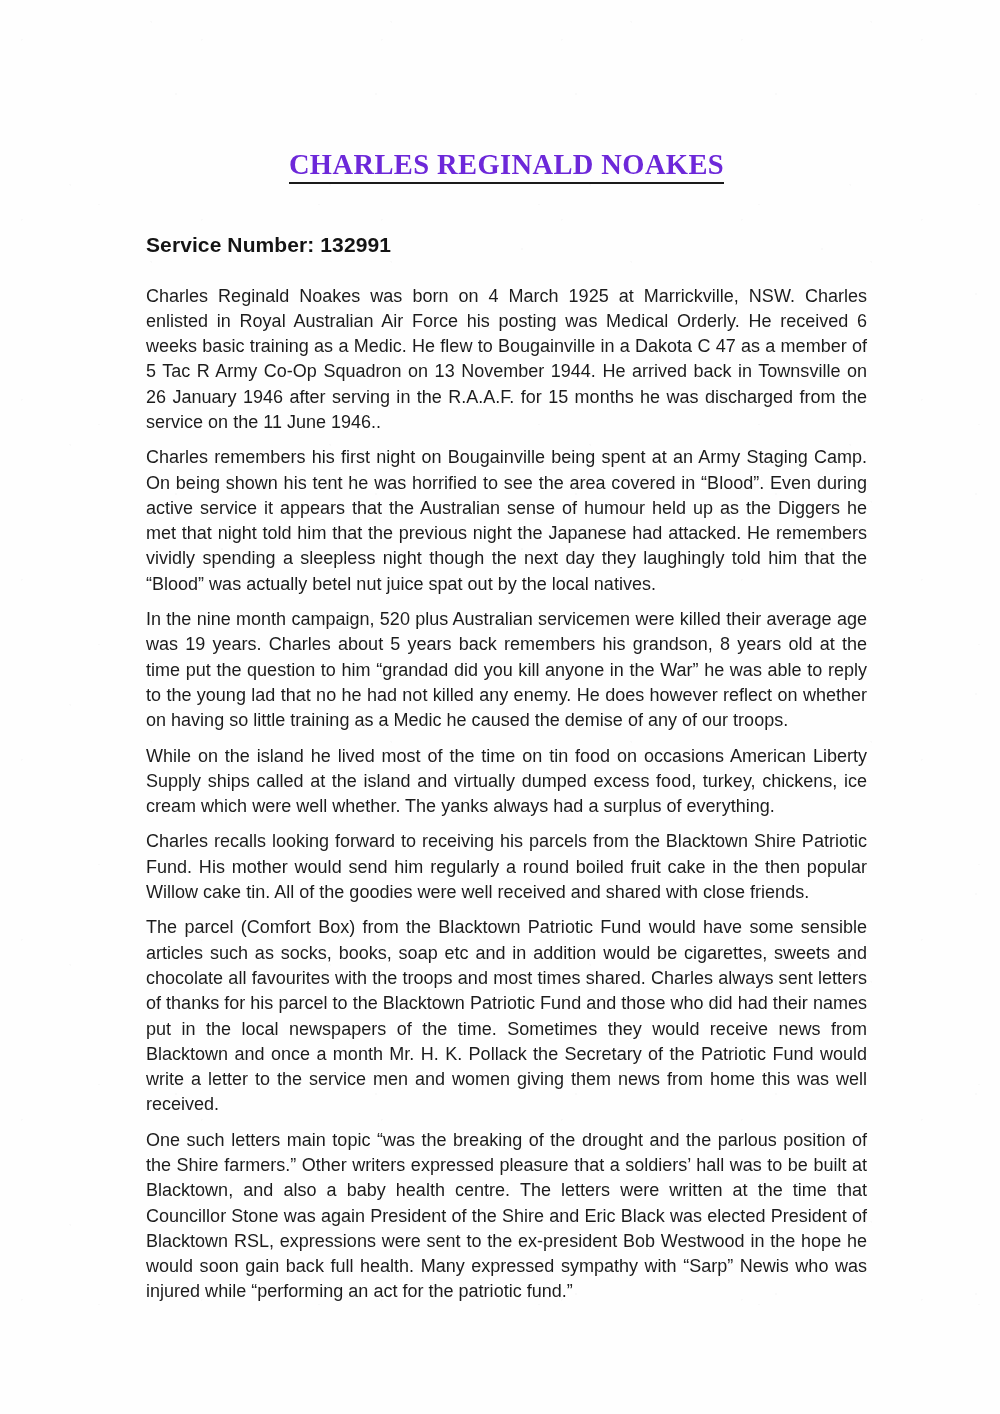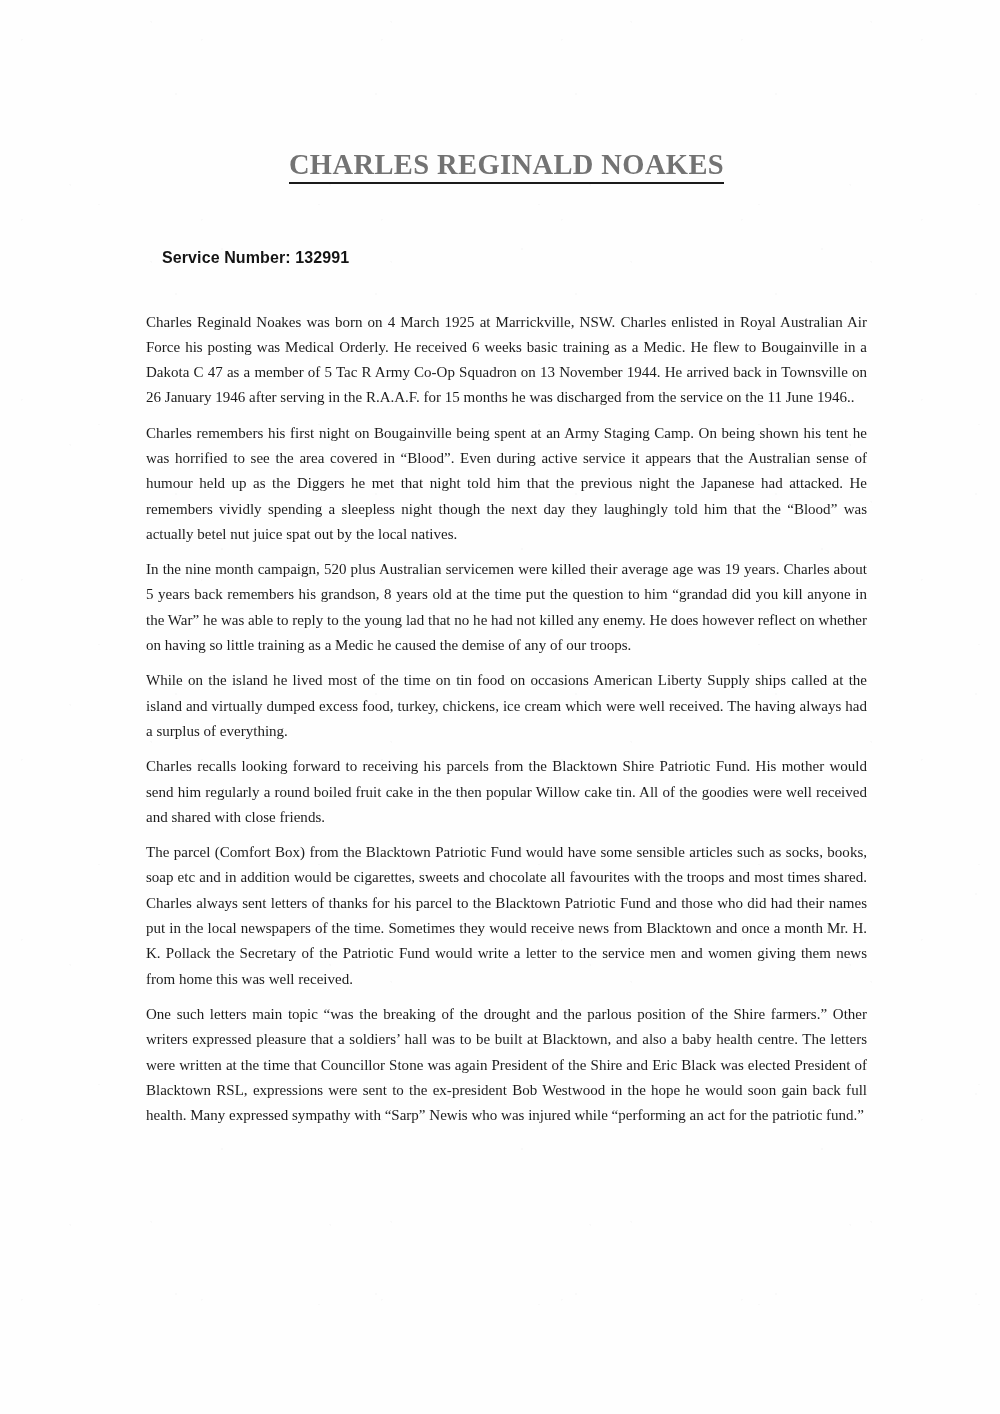--- a/index.html
+++ b/index.html
@@ -46,54 +46,53 @@
   }
 
   .doc-title {
     margin: 0;
     padding: 0;
     text-align: center;
     font-family: "Liberation Serif", serif;
     font-weight: bold;
     font-size: 28.5px;
     letter-spacing: 0.4px;
-    color: #737373;
+    color: #6d28d9;
     padding-top: 151px;
     line-height: 1.0;
   }
   .doc-title span {
     display: inline-block;
     border-bottom: 2.4px solid #1a1a1a;
     padding-bottom: 2px;
   }
 
   .service-number {
-    margin: 16px;
+    margin: 0;
     padding: 0;
-    font-size: 16px;
+    font-size: 21px;
     font-weight: bold;
     color: #141414;
     padding-top: 49px;
     letter-spacing: 0.1px;
   }
 
   .body-block {
     padding-top: 27px;
   }
 
   p.para {
     margin: 0 0 10px 0;
     padding: 0;
-    font-size: 15px;
+    font-size: 18px;
     line-height: 25.3px;
     text-align: justify;
     text-justify: inter-word;
     color: #1c1c1c;
     letter-spacing: 0.01px;
-    font-family: Liberation Serif, serif;
   }
   p.para:last-child {
     margin-bottom: 17px;
   }
 </style>
 </head>
 <body>
 
 <div class="page">
 
@@ -104,20 +103,20 @@
     <h1 class="doc-title">
       <span>CHARLES REGINALD NOAKES</span>
     </h1>
 
     <div class="service-number">Service Number: 132991</div>
 
     <div class="body-block">
       <p class="para">Charles Reginald Noakes was born on 4 March 1925 at Marrickville, NSW. Charles enlisted in Royal Australian Air Force his posting was Medical Orderly. He received 6 weeks basic training as a Medic. He flew to Bougainville in a Dakota C 47 as a member of 5 Tac R Army Co-Op Squadron on 13 November 1944. He arrived back in Townsville on 26 January 1946 after serving in the R.A.A.F. for 15 months he was discharged from the service on the 11 June 1946..</p>
       <p class="para">Charles remembers his first night on Bougainville being spent at an Army Staging Camp. On being shown his tent he was horrified to see the area covered in “Blood”. Even during active service it appears that the Australian sense of humour held up as the Diggers he met that night told him that the previous night the Japanese had attacked. He remembers vividly spending a sleepless night though the next day they laughingly told him that the “Blood” was actually betel nut juice spat out by the local natives.</p>
       <p class="para">In the nine month campaign, 520 plus Australian servicemen were killed their average age was 19 years. Charles about 5 years back remembers his grandson, 8 years old at the time put the question to him “grandad did you kill anyone in the War” he was able to reply to the young lad that no he had not killed any enemy. He does however reflect on whether on having so little training as a Medic he caused the demise of any of our troops.</p>
-      <p class="para">While on the island he lived most of the time on tin food on occasions American Liberty Supply ships called at the island and virtually dumped excess food, turkey, chickens, ice cream which were well received. The having always had a surplus of everything.</p>
+      <p class="para">While on the island he lived most of the time on tin food on occasions American Liberty Supply ships called at the island and virtually dumped excess food, turkey, chickens, ice cream which were well whether. The yanks always had a surplus of everything.</p>
       <p class="para">Charles recalls looking forward to receiving his parcels from the Blacktown Shire Patriotic Fund. His mother would send him regularly a round boiled fruit cake in the then popular Willow cake tin. All of the goodies were well received and shared with close friends.</p>
       <p class="para">The parcel (Comfort Box) from the Blacktown Patriotic Fund would have some sensible articles such as socks, books, soap etc and in addition would be cigarettes, sweets and chocolate all favourites with the troops and most times shared. Charles always sent letters of thanks for his parcel to the Blacktown Patriotic Fund and those who did had their names put in the local newspapers of the time. Sometimes they would receive news from Blacktown and once a month Mr. H. K. Pollack the Secretary of the Patriotic Fund would write a letter to the service men and women giving them news from home this was well received.</p>
       <p class="para">One such letters main topic “was the breaking of the drought and the parlous position of the Shire farmers.”  Other writers expressed pleasure that a soldiers’ hall was to be built at Blacktown, and also a baby health centre.  The letters were written at the time that Councillor Stone was again President of the Shire and Eric Black was elected President of Blacktown RSL, expressions were sent to the ex-president Bob Westwood in the hope he would soon gain back full health. Many expressed sympathy with “Sarp” Newis who was injured while “performing an act for the patriotic fund.”</p>
     </div>
 
   </div>
 </div>
 
 </body></html>

